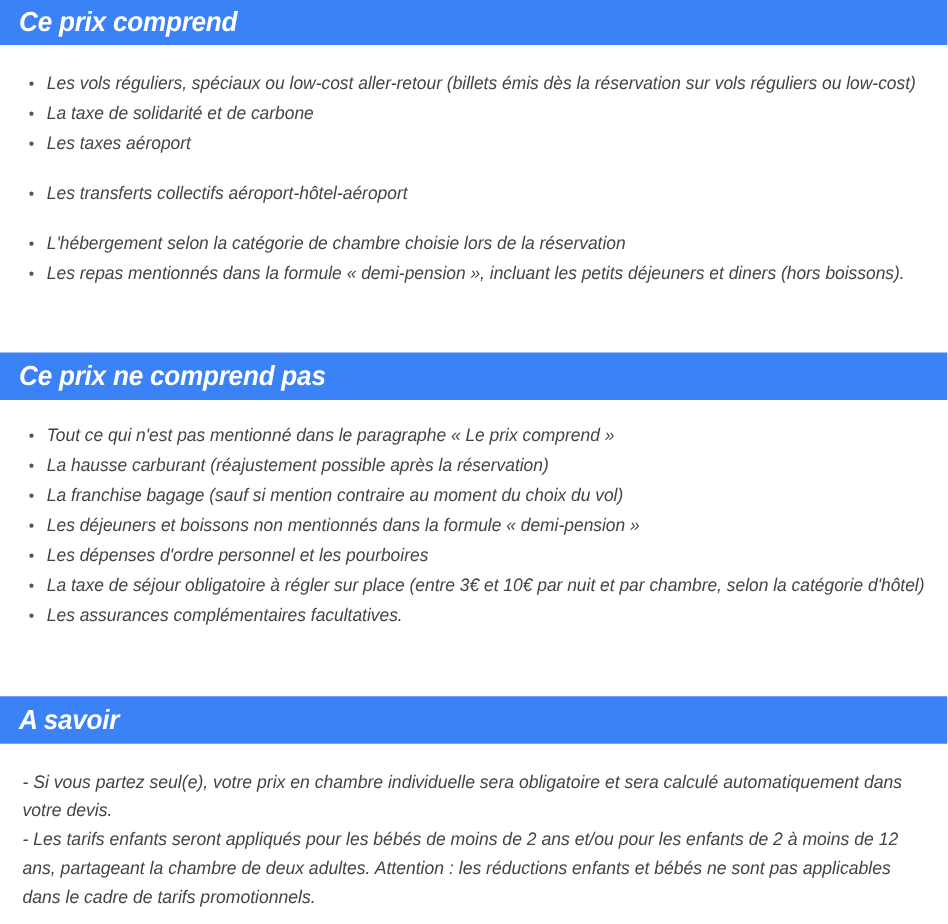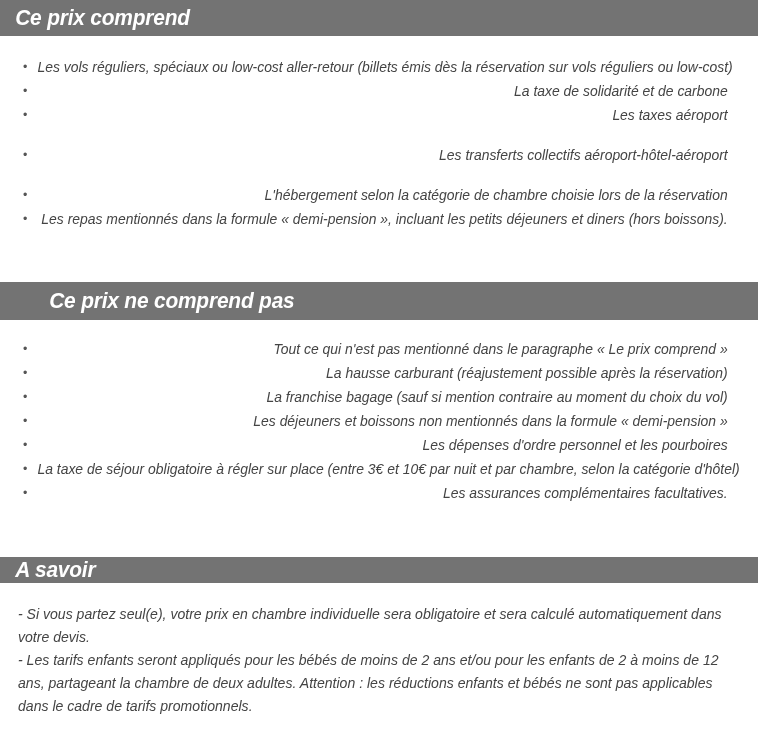--- a/index.html
+++ b/index.html
@@ -17,49 +17,48 @@
   .page {
     position: relative;
     width: 758px;
     height: 739px;
     background: #ffffff;
   }
 
   
   .section-header {
     width: 100%;
-    background: #737373;
+    background: #3b82f6;
     box-sizing: border-box;
     display: flex;
     align-items: center;
   }
   .section-header .section-title {
     color: #ffffff;
     font-family: "Liberation Sans", sans-serif;
     font-style: italic;
     font-weight: bold;
     font-size: 22px;
     letter-spacing: -0.2px;
     padding-left: 16px;
     line-height: 1;
     transform: scaleX(0.95);
     transform-origin: left center;
     white-space: nowrap;
   }
 
   #bar-1 { height: 36px; }
-  #bar-2 { height: 38px; padding-left: 34px; }
-  #bar-3 { height: 26px; }
+  #bar-2 { height: 38px; }
+  #bar-3 { height: 38px; }
 
   
   ul.bullet-list {
     list-style: none;
     margin: 0;
     padding: 0;
-    text-align: right;
   }
   ul.bullet-list li {
     position: relative;
     color: #444444;
     font-family: "Liberation Sans", sans-serif;
     font-style: italic;
     font-size: 14.5px;
     line-height: 24px;
     padding-left: 39px;
     white-space: nowrap;

